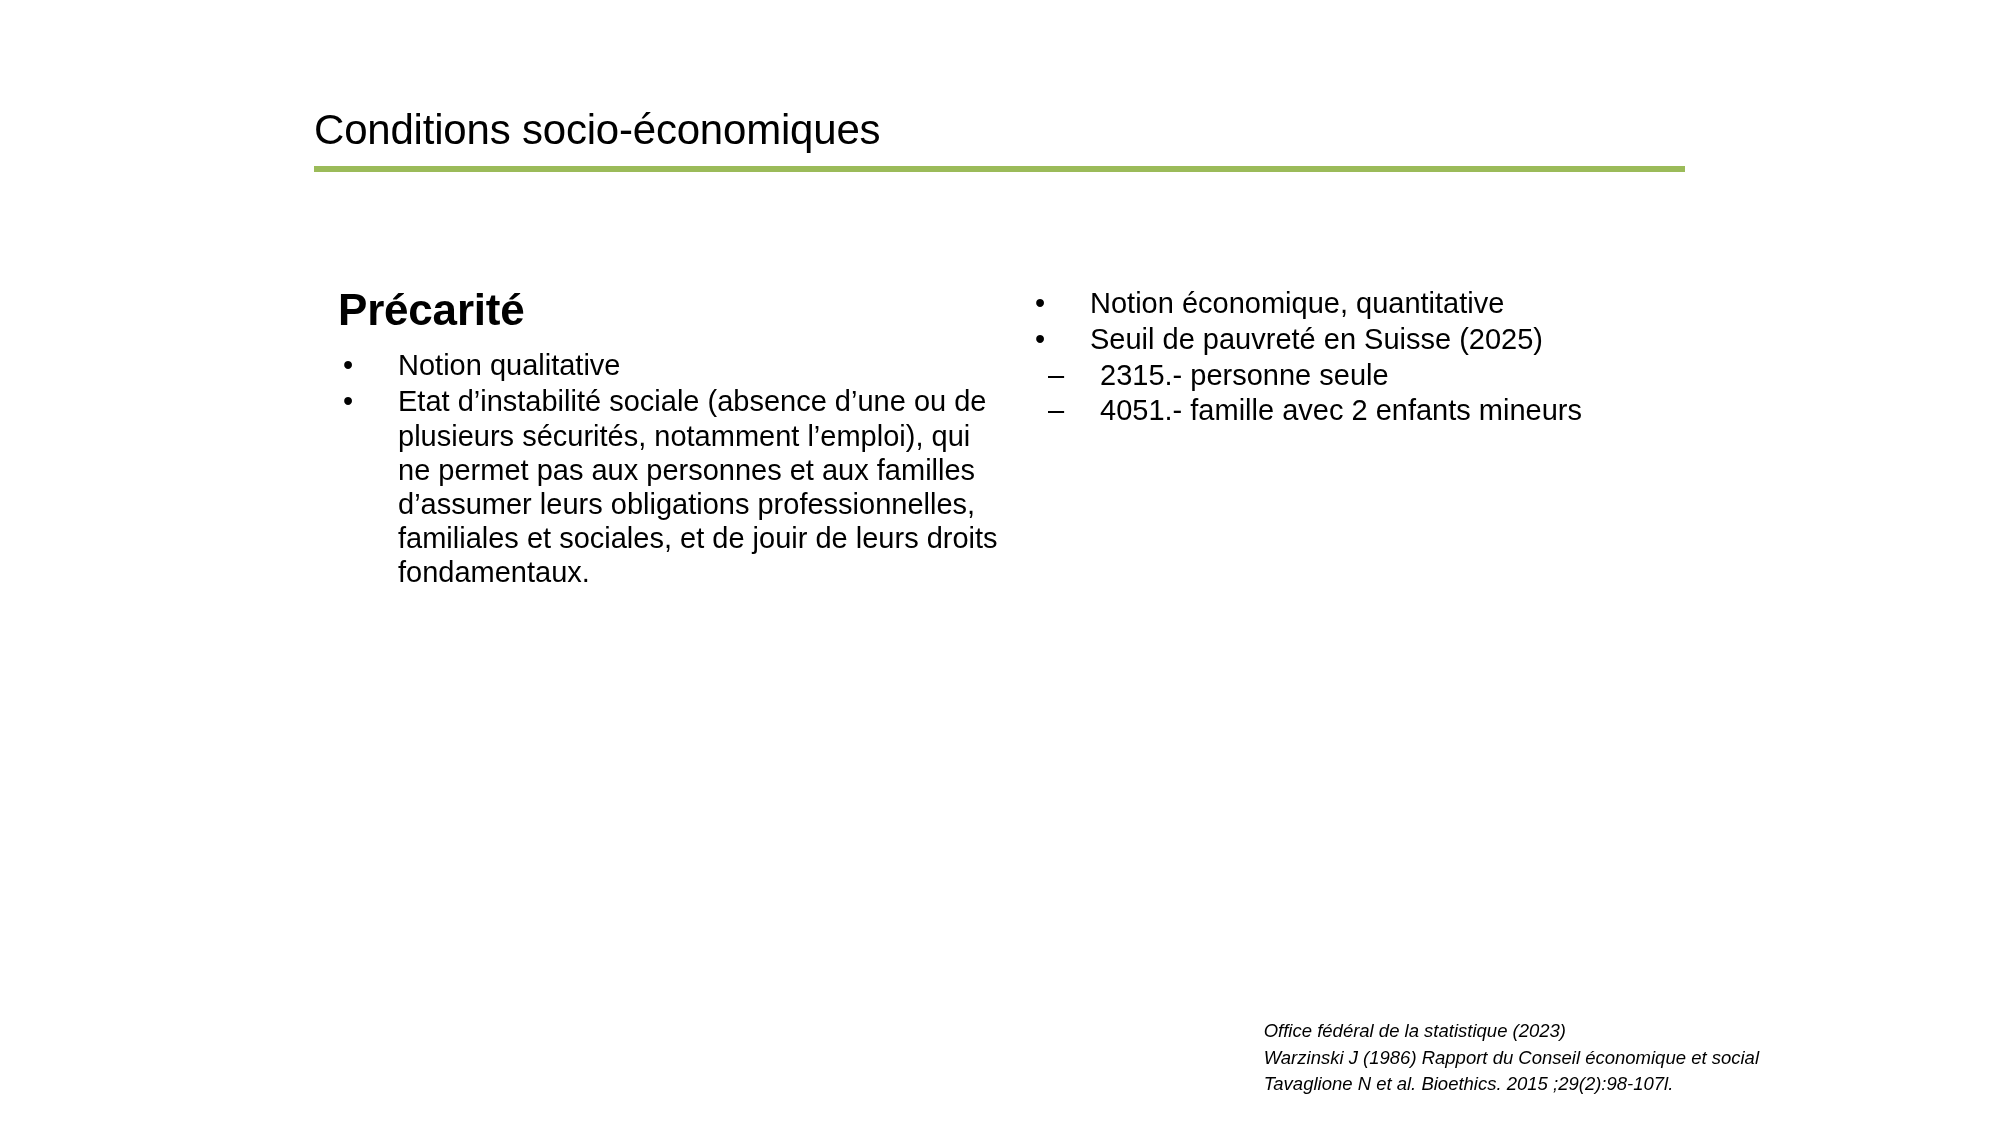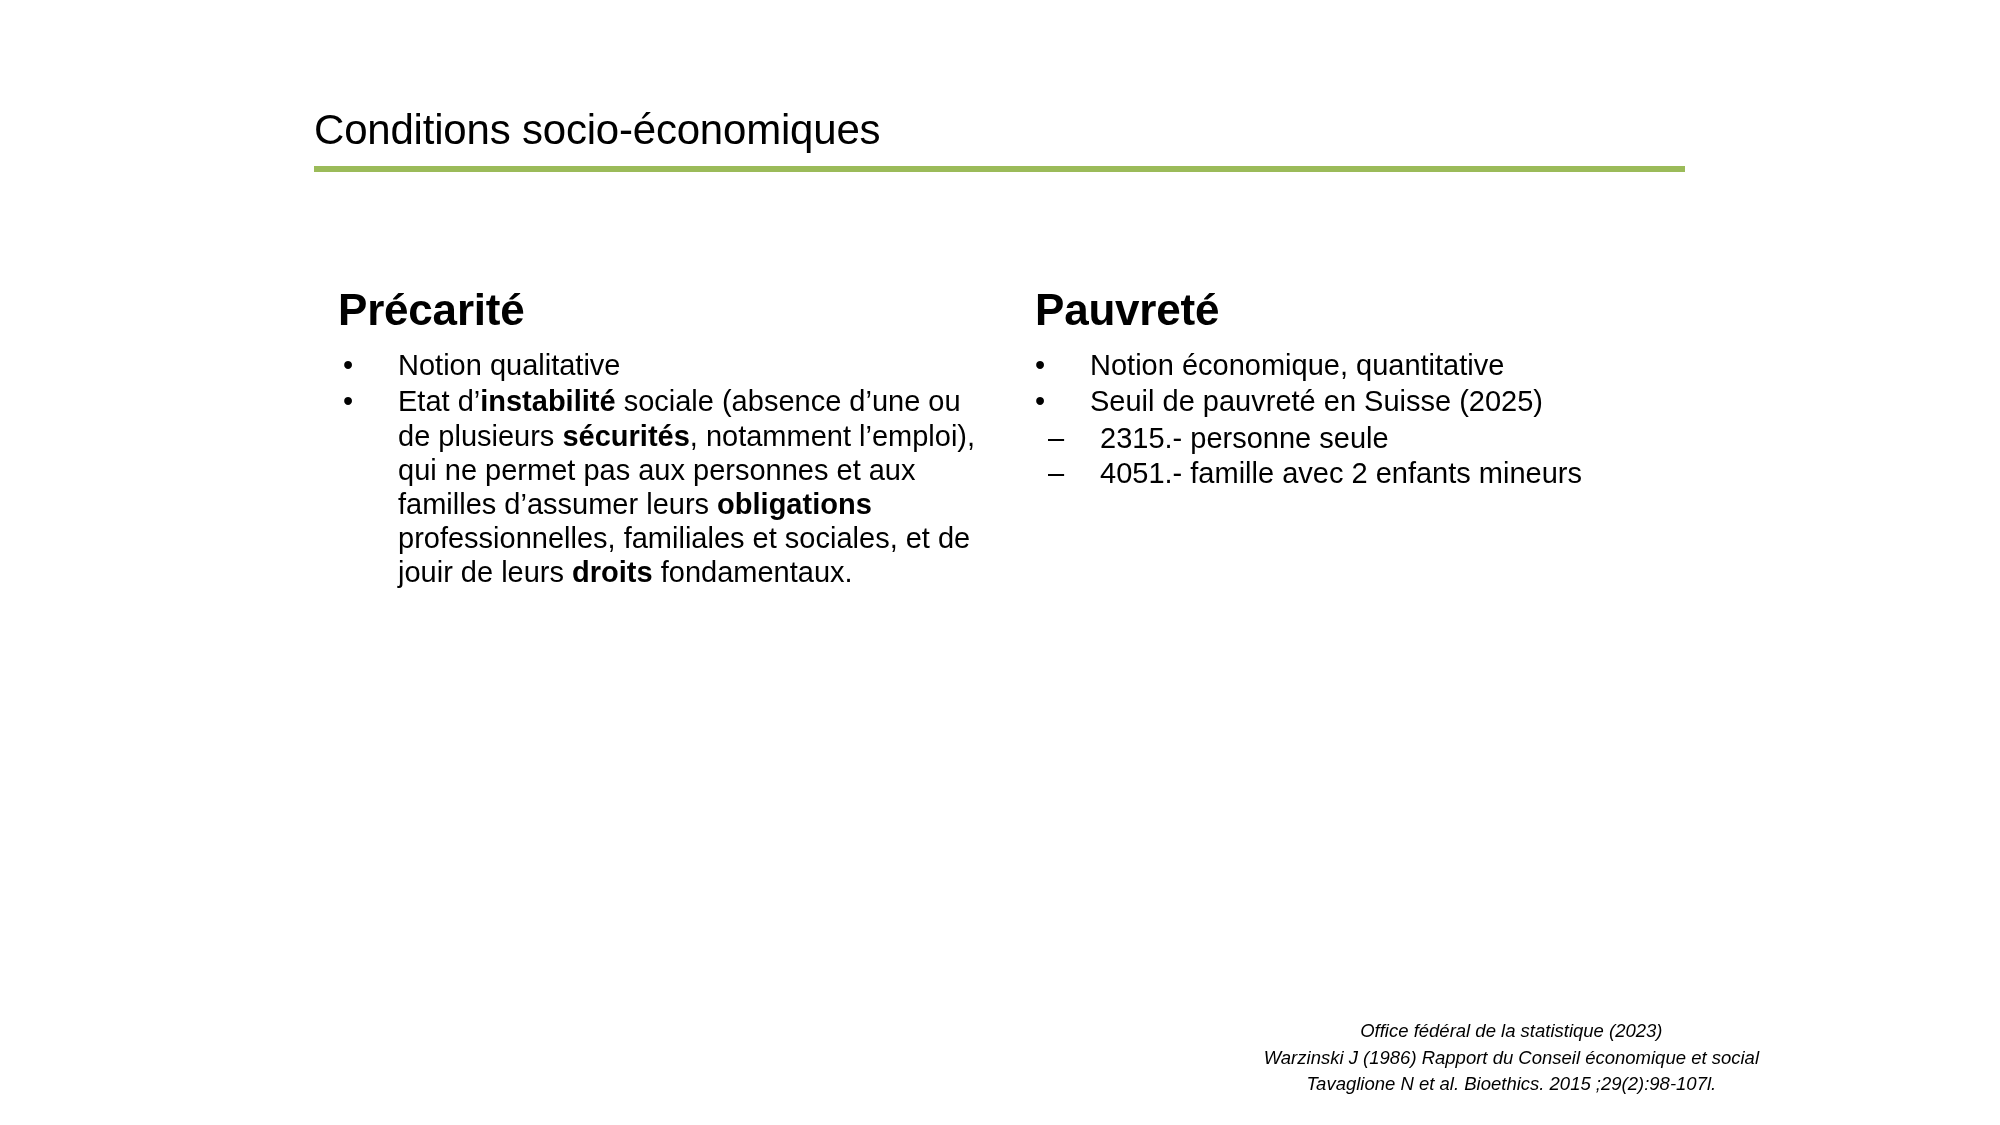--- a/index.html
+++ b/index.html
@@ -99,28 +99,28 @@
   }
   li.subbullet > .marker {
     position: absolute;
     left: 8px;
     top: 0;
     font-size: 29px;
     line-height: 1.175;
   }
   .sub-wrap { padding-left: 10px; }
 
-  .b { font-weight: 700; }
+  .b { font-weight: 400; }
 
   
   .refs {
     position: absolute;
     right: 241px;
     bottom: 27px;
-    text-align: center;
+    text-align: left;
     font-style: italic;
     font-size: 18.5px;
     line-height: 1.44;
     color: #000000;
   }
   .refs div { white-space: nowrap; }
 </style>
 </head>
 <body>
 
@@ -142,21 +142,20 @@
 
       <li class="bullet">
         <span class="marker">•</span>
         <span class="text"><span>Etat d’</span><span class="b">instabilité</span><span> sociale (absence d’une ou de plusieurs </span><span class="b">sécurités</span><span>, notamment l’emploi), qui ne permet pas aux personnes et aux familles d’assumer leurs </span><span class="b">obligations</span><span> professionnelles, familiales et sociales, et de jouir de leurs </span><span class="b">droits</span><span> fondamentaux.</span></span>
       </li>
 
     </ul>
   </div>
 
   <div class="col col-right">
-    <div class="col-heading">Pauvreté</div>
     <ul class="bullets">
 
       <li class="bullet">
         <span class="marker">•</span>
         <span class="text">Notion économique, quantitative</span>
       </li>
 
       <li class="bullet">
         <span class="marker">•</span>
         <span class="text">Seuil de pauvreté en Suisse (2025)</span>

